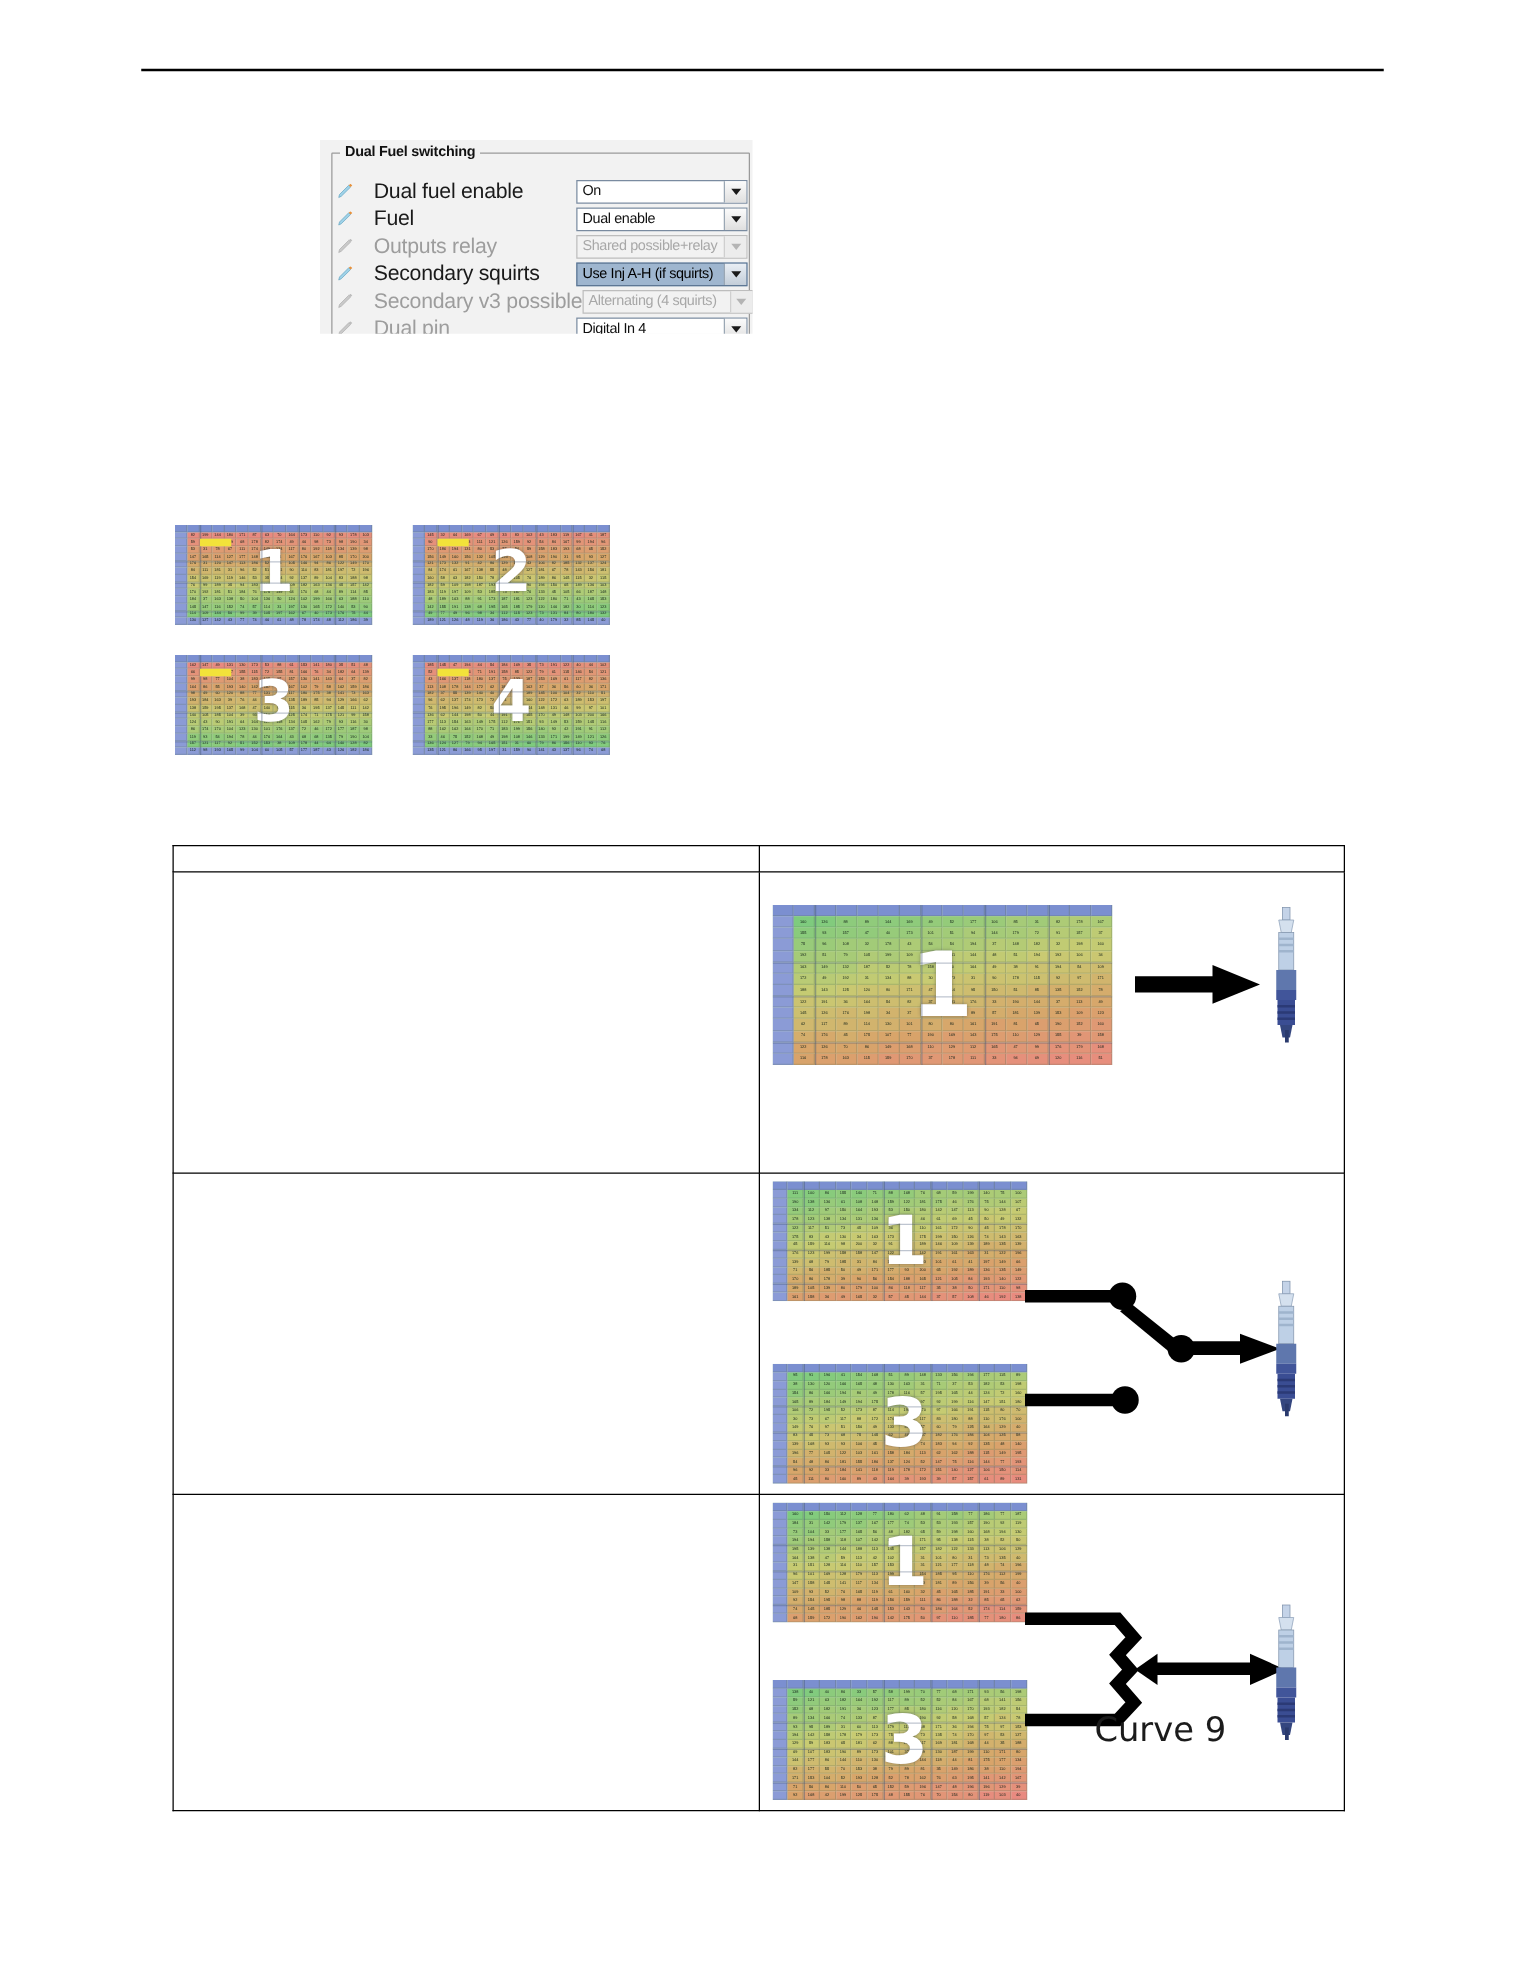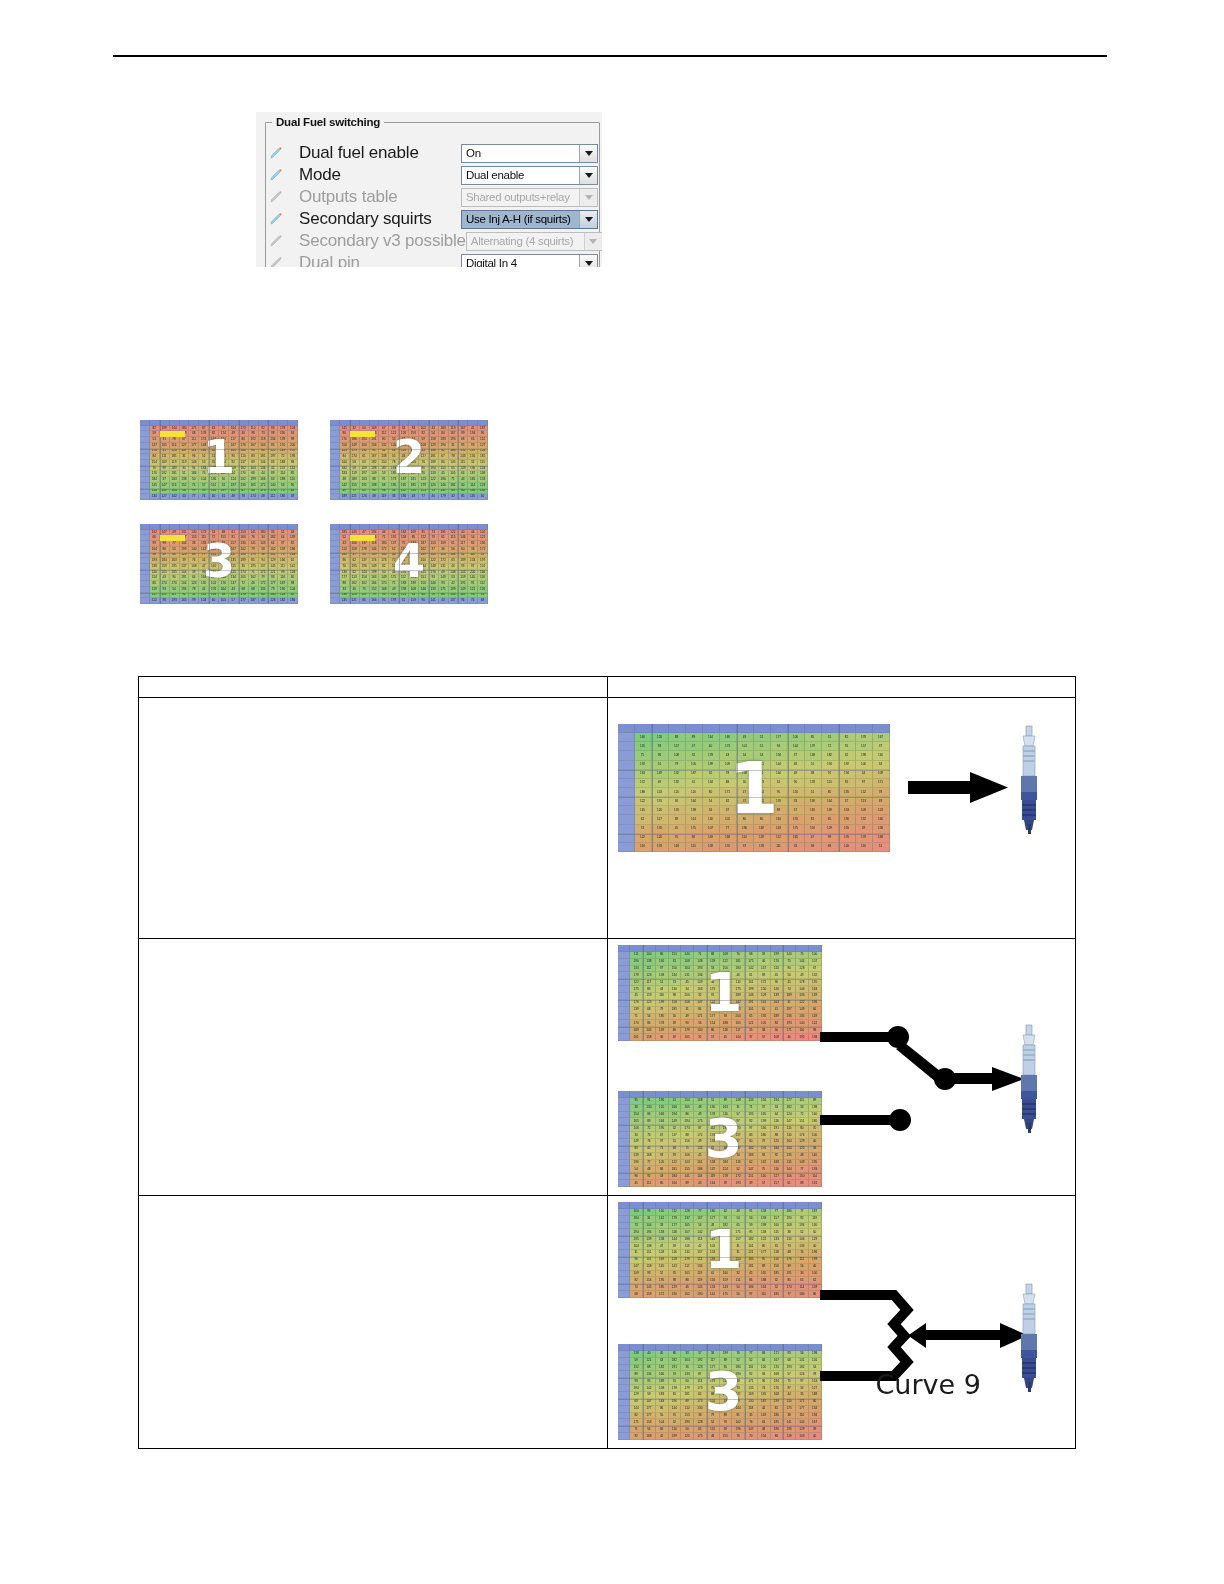--- a/index.html
+++ b/index.html
@@ -149,39 +149,39 @@
     </span>
   </div>
 
   <div class="row" style="top:52px;">
     <span class="pencil">
       <svg width="13" height="13" viewBox="0 0 13 13">
         <path d="M1 11 L3 10 L10.5 2.6 L9 1.2 L1.6 8.6 Z" fill="#9fd2e8" stroke="#6aa8c4" stroke-width="0.6"></path>
         <path d="M9 1.2 L10.5 2.6 L11.8 1.4 L10.4 0 Z" fill="#e8913b"></path>
       </svg>
     </span>
-    <span class="rlabel">Mode</span>
+    <span class="rlabel">Fuel</span>
     <span class="combo">
       <span class="ctext">Dual enable</span>
       <span class="cbtn">
           <i></i>
         </span>
     </span>
   </div>
 
   <div class="row disabled" style="top:74px;">
     <span class="pencil">
       <svg width="13" height="13" viewBox="0 0 13 13">
         <path d="M1 11 L3 10 L10.5 2.6 L9 1.2 L1.6 8.6 Z" fill="#c9c9c9" stroke="#b0b0b0" stroke-width="0.6"></path>
         <path d="M9 1.2 L10.5 2.6 L11.8 1.4 L10.4 0 Z" fill="#bdbdbd"></path>
       </svg>
     </span>
-    <span class="rlabel">Outputs table</span>
+    <span class="rlabel">Outputs relay</span>
     <span class="combo dis">
-      <span class="ctext">Shared outputs+relay</span>
+      <span class="ctext">Shared possible+relay</span>
       <span class="cbtn">
           <i></i>
         </span>
     </span>
   </div>
 
   <div class="row" style="top:96px;">
     <span class="pencil">
       <svg width="13" height="13" viewBox="0 0 13 13">
         <path d="M1 11 L3 10 L10.5 2.6 L9 1.2 L1.6 8.6 Z" fill="#9fd2e8" stroke="#6aa8c4" stroke-width="0.6"></path>

